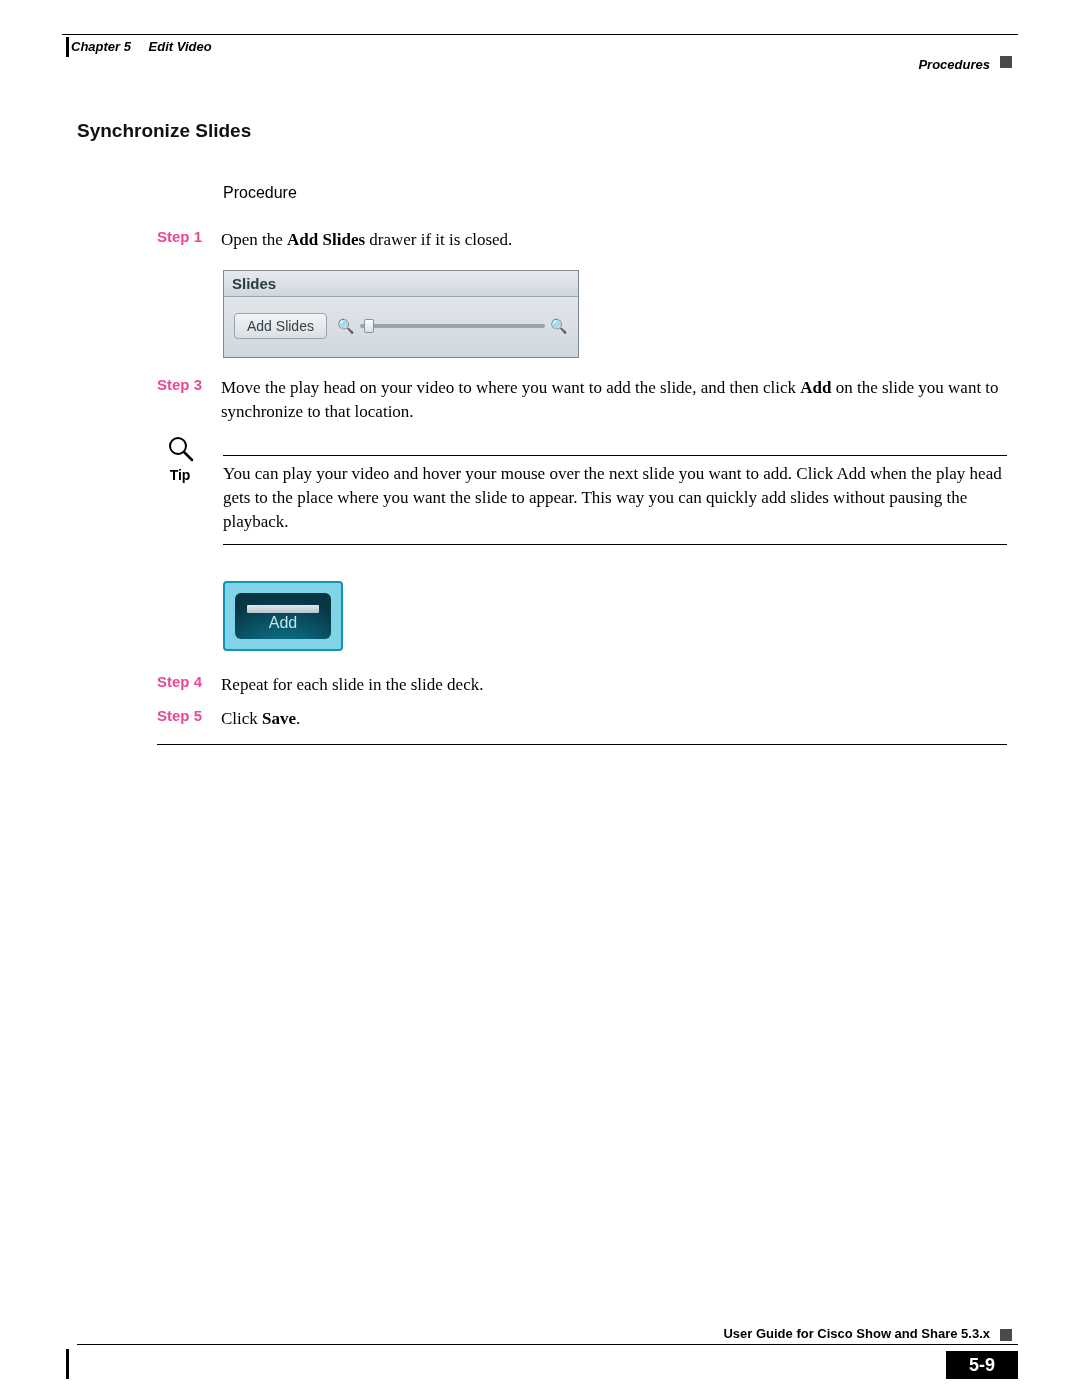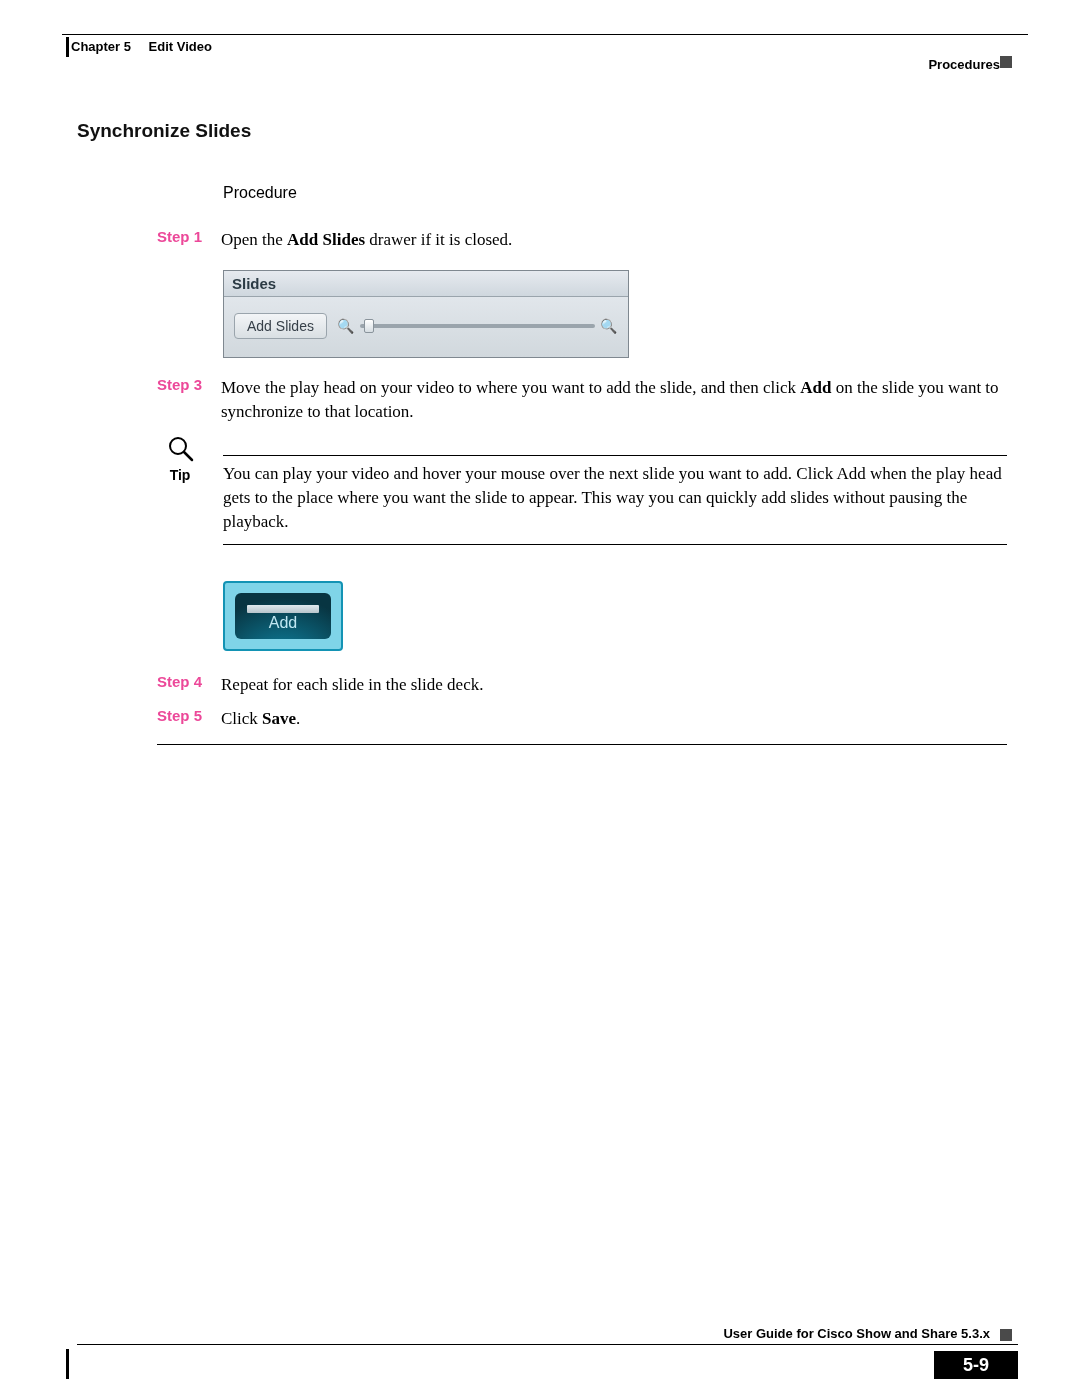--- a/index.html
+++ b/index.html
@@ -10,23 +10,24 @@
     height: 1397px;
     position: relative;
   }
   .page {
     position: absolute;
     inset: 0;
   }
   
   .header-bar {
     position: absolute;
-    top: 34px; left: 62px; right: 52px;
+    top: 34px; left: 62px; right: 62px;
     height: 34px;
     border-top: 1.5px solid #000;
+    font-style: italic;
   }
   .header-bar .left {
     position: absolute; left: 9px; top: 4px;
     font-family: Arial, Helvetica, sans-serif;
     font-size: 13px; font-weight: 700;
   }
   .header-bar .left .chapter-n { margin-right: 14px; }
   .header-bar .right {
     position: absolute; right: 28px; top: 22px;
     font-family: Arial, Helvetica, sans-serif;
@@ -79,21 +80,21 @@
     font-size: 17px;
     line-height: 1.4;
     color:#000;
   }
   .step-text .b { font-weight: 700; }
   .figure {
     margin: 18px 0 18px 146px;
   }
   
   .slides-panel {
-    width: 406px;
+    width: 356px;
     border: 1px solid #7f8890;
     background: linear-gradient(#e9edf0,#cfd7dc);
     font-family: Arial, Helvetica, sans-serif;
   }
   .slides-tab {
     background: linear-gradient(#e6eaef,#cfd7de);
     border-bottom: 1px solid #9aa4ac;
     padding: 4px 8px;
     font-weight: 700;
     font-size: 15px;
@@ -187,21 +188,21 @@
     position:absolute; right: 90px; bottom: 56px;
     font-family: Arial, Helvetica, sans-serif;
     font-weight:700; font-size:13px;
   }
   .sq-bottom {
     position:absolute; right: 68px; bottom: 56px;
     width:12px; height:12px; background:#4a4a4a;
   }
   .pg-tab {
     position:absolute; right: 62px; bottom: 18px;
-    width: 84px; height: 28px; background:#000; color:#fff;
+    width: 72px; height: 28px; background:#000; color:#fff;
     font-family: Arial, Helvetica, sans-serif; font-weight:700;
     font-size:18px; text-align:center; line-height:28px;
   }
   .v-left-footer {
     position:absolute; left:66px; bottom:18px; width:3px; height:30px; background:#000;
   }
 </style>
 </head>
 <body>
 

